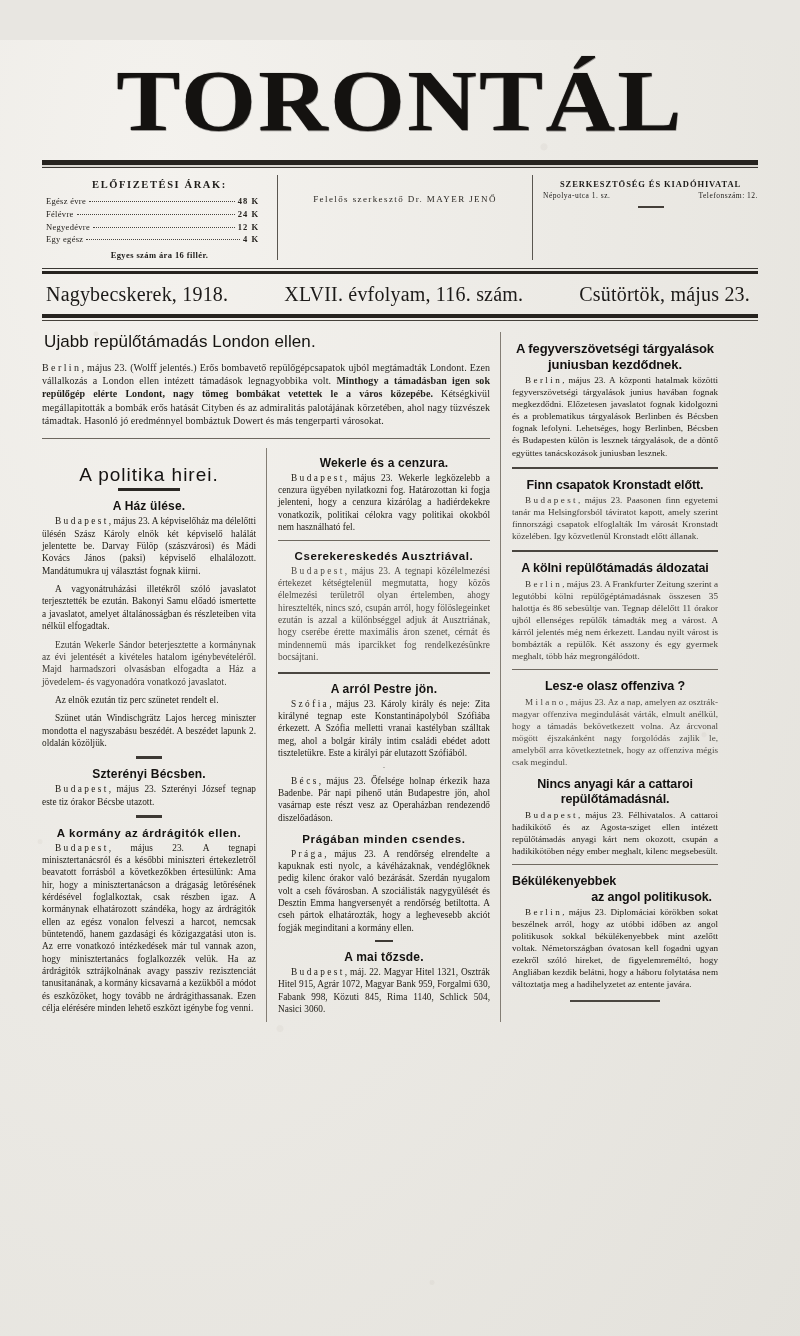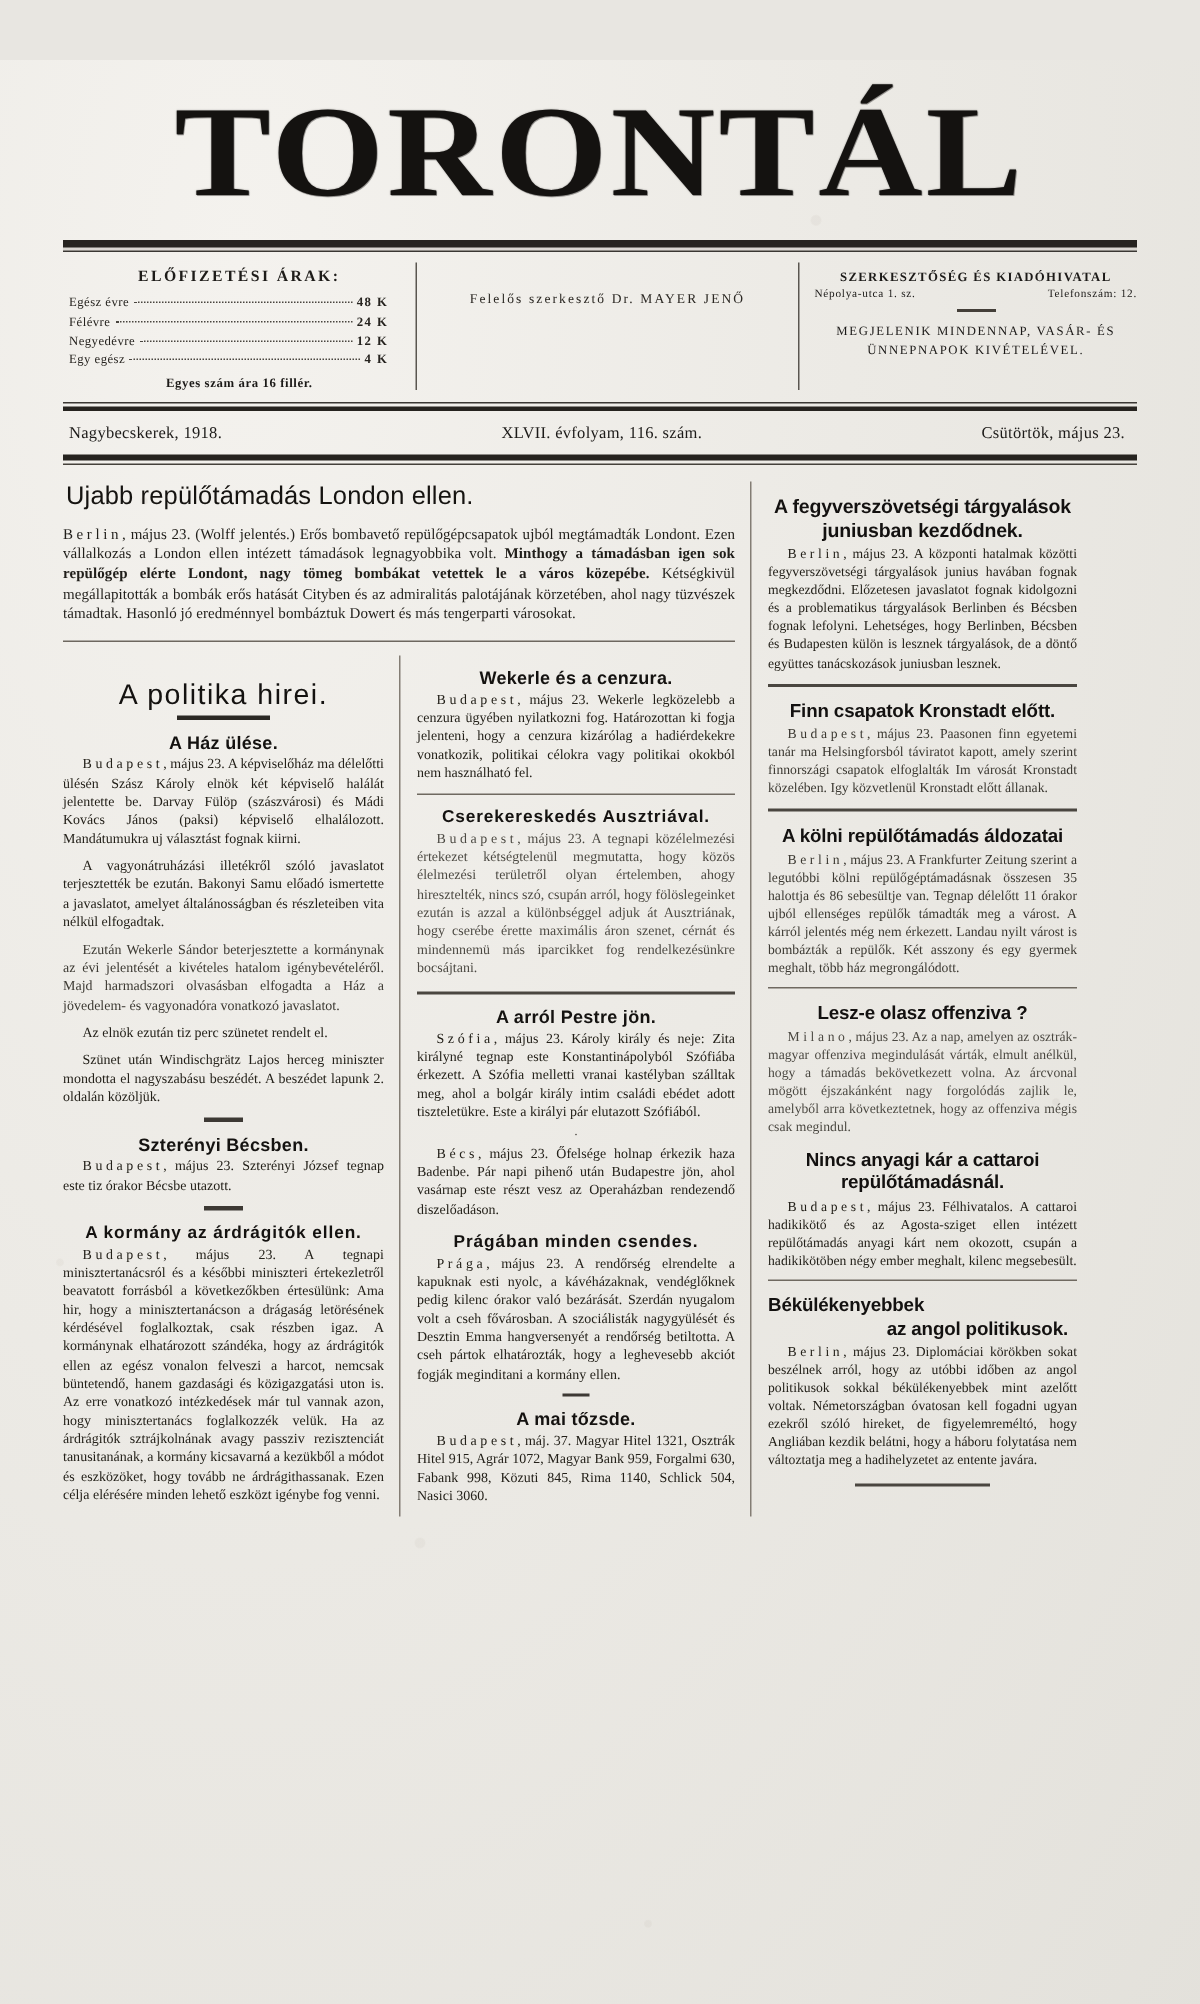--- a/index.html
+++ b/index.html
@@ -78,21 +78,21 @@
   .r2{font-size:7.5px;letter-spacing:.5px;display:flex;justify-content:space-between;margin-top:2px;}
   .r-sep{width:26px;height:2px;background:#443f39;margin:6px auto;}
   .r3{font-size:8.5px;letter-spacing:1.1px;line-height:1.5;}
 
   .mh-rule-bot{height:1px;background:#3a3733;margin-top:8px;}
   .mh-rule-bot2{height:3px;background:#26231f;margin-top:2px;}
 
   
   .dateline{
     display:flex;justify-content:space-between;align-items:baseline;
-    font-size:11px;padding:9px 8px 8px 4px;letter-spacing:.2px;
+    font-size:20px;padding:9px 8px 8px 4px;letter-spacing:.2px;
   }
   .dateline span{white-space:nowrap;}
   .dl-rule-thick{height:4px;background:#26231f;}
   .dl-rule-thin{height:1px;background:#45413b;margin-top:2px;}
 
   
   .content{display:flex;margin-top:11px;}
   .col{box-sizing:border-box;}
   .col-a{width:458px;padding-right:10px;}
   .col-c{width:218px;padding-left:11px;border-left:1px solid #837d74;}
@@ -194,21 +194,20 @@
           <div class="mid-sub">Felelős szerkesztő  Dr. MAYER JENŐ</div>
         </div>
 
         <div class="mh-right">
           <div class="r1">SZERKESZTŐSÉG ÉS KIADÓHIVATAL</div>
           <div class="r2">
             <span>Népolya-utca 1. sz.</span>
             <span>Telefonszám: 12.</span>
           </div>
           <div class="r-sep"></div>
-          <div class="r3">MEGJELENIK MINDENNAP, VASÁR- ÉS ÜNNEPNAPOK KIVÉTELÉVEL.</div>
         </div>
       </div>
 
       <div class="mh-rule-bot"></div>
       <div class="mh-rule-bot2"></div>
     </div>
 
     <div class="dateline">
       <span>Nagybecskerek, 1918.</span>
       <span>XLVII. évfolyam, 116. szám.</span>
@@ -266,21 +265,21 @@
             <p class="tx"><span class="spaced">Szófia</span><span>, május 23. Károly király és neje: Zita királyné tegnap este Konstantinápolyból Szófiába érkezett. A Szófia melletti vranai kastélyban szálltak meg, ahol a bolgár király intim családi ebédet adott tiszteletükre. Este a királyi pár elutazott Szófiából.</span></p>
             <div class="dot-sep">·</div>
             <p class="tx"><span class="spaced">Bécs</span><span>, május 23. Őfelsége holnap érkezik haza Badenbe. Pár napi pihenő után Budapestre jön, ahol vasárnap este részt vesz az Operaházban rendezendő diszelőadáson.</span></p>
 
             <h3 class="sub wide">Prágában minden csendes.</h3>
             <p class="tx"><span class="spaced">Prága</span><span>, május 23. A rendőrség elrendelte a kapuknak esti nyolc, a kávéházaknak, vendéglőknek pedig kilenc órakor való bezárását. Szerdán nyugalom volt a cseh fővárosban. A szociálisták nagygyülését és Desztin Emma hangversenyét a rendőrség betiltotta. A cseh pártok elhatározták, hogy a leghevesebb akciót fogják meginditani a kormány ellen.</span></p>
 
             <div class="ornament sm"></div>
 
             <h3 class="sub">A mai tőzsde.</h3>
-            <p class="tx"><span class="spaced">Budapest</span><span>, máj. 37. Magyar Hitel 1321, Osztrák Hitel 915, Agrár 1072, Magyar Bank 959, Forgalmi 630, Fabank 998, Közuti 845, Rima 1140, Schlick 504, Nasici 3060.</span></p>
+            <p class="tx"><span class="spaced">Budapest</span><span>, máj. 22. Magyar Hitel 1321, Osztrák Hitel 915, Agrár 1072, Magyar Bank 959, Forgalmi 630, Fabank 998, Közuti 845, Rima 1140, Schlick 504, Nasici 3060.</span></p>
           </div>
         </div>
       </div>
 
       <div class="col col-c">
         <h3 class="col3 lead3">
           <span>A fegyverszövetségi tárgyalások</span><br>
           <span>juniusban kezdődnek.</span>
         </h3>
         <p class="tx c3"><span class="spaced">Berlin</span><span>, május 23. A központi hatalmak közötti fegyverszövetségi tárgyalások junius havában fognak megkezdődni. Előzetesen javaslatot fognak kidolgozni és a problematikus tárgyalások Berlinben és Bécsben fognak lefolyni. Lehetséges, hogy Berlinben, Bécsben és Budapesten külön is lesznek tárgyalások, de a döntő együttes tanácskozások juniusban lesznek.</span></p>

